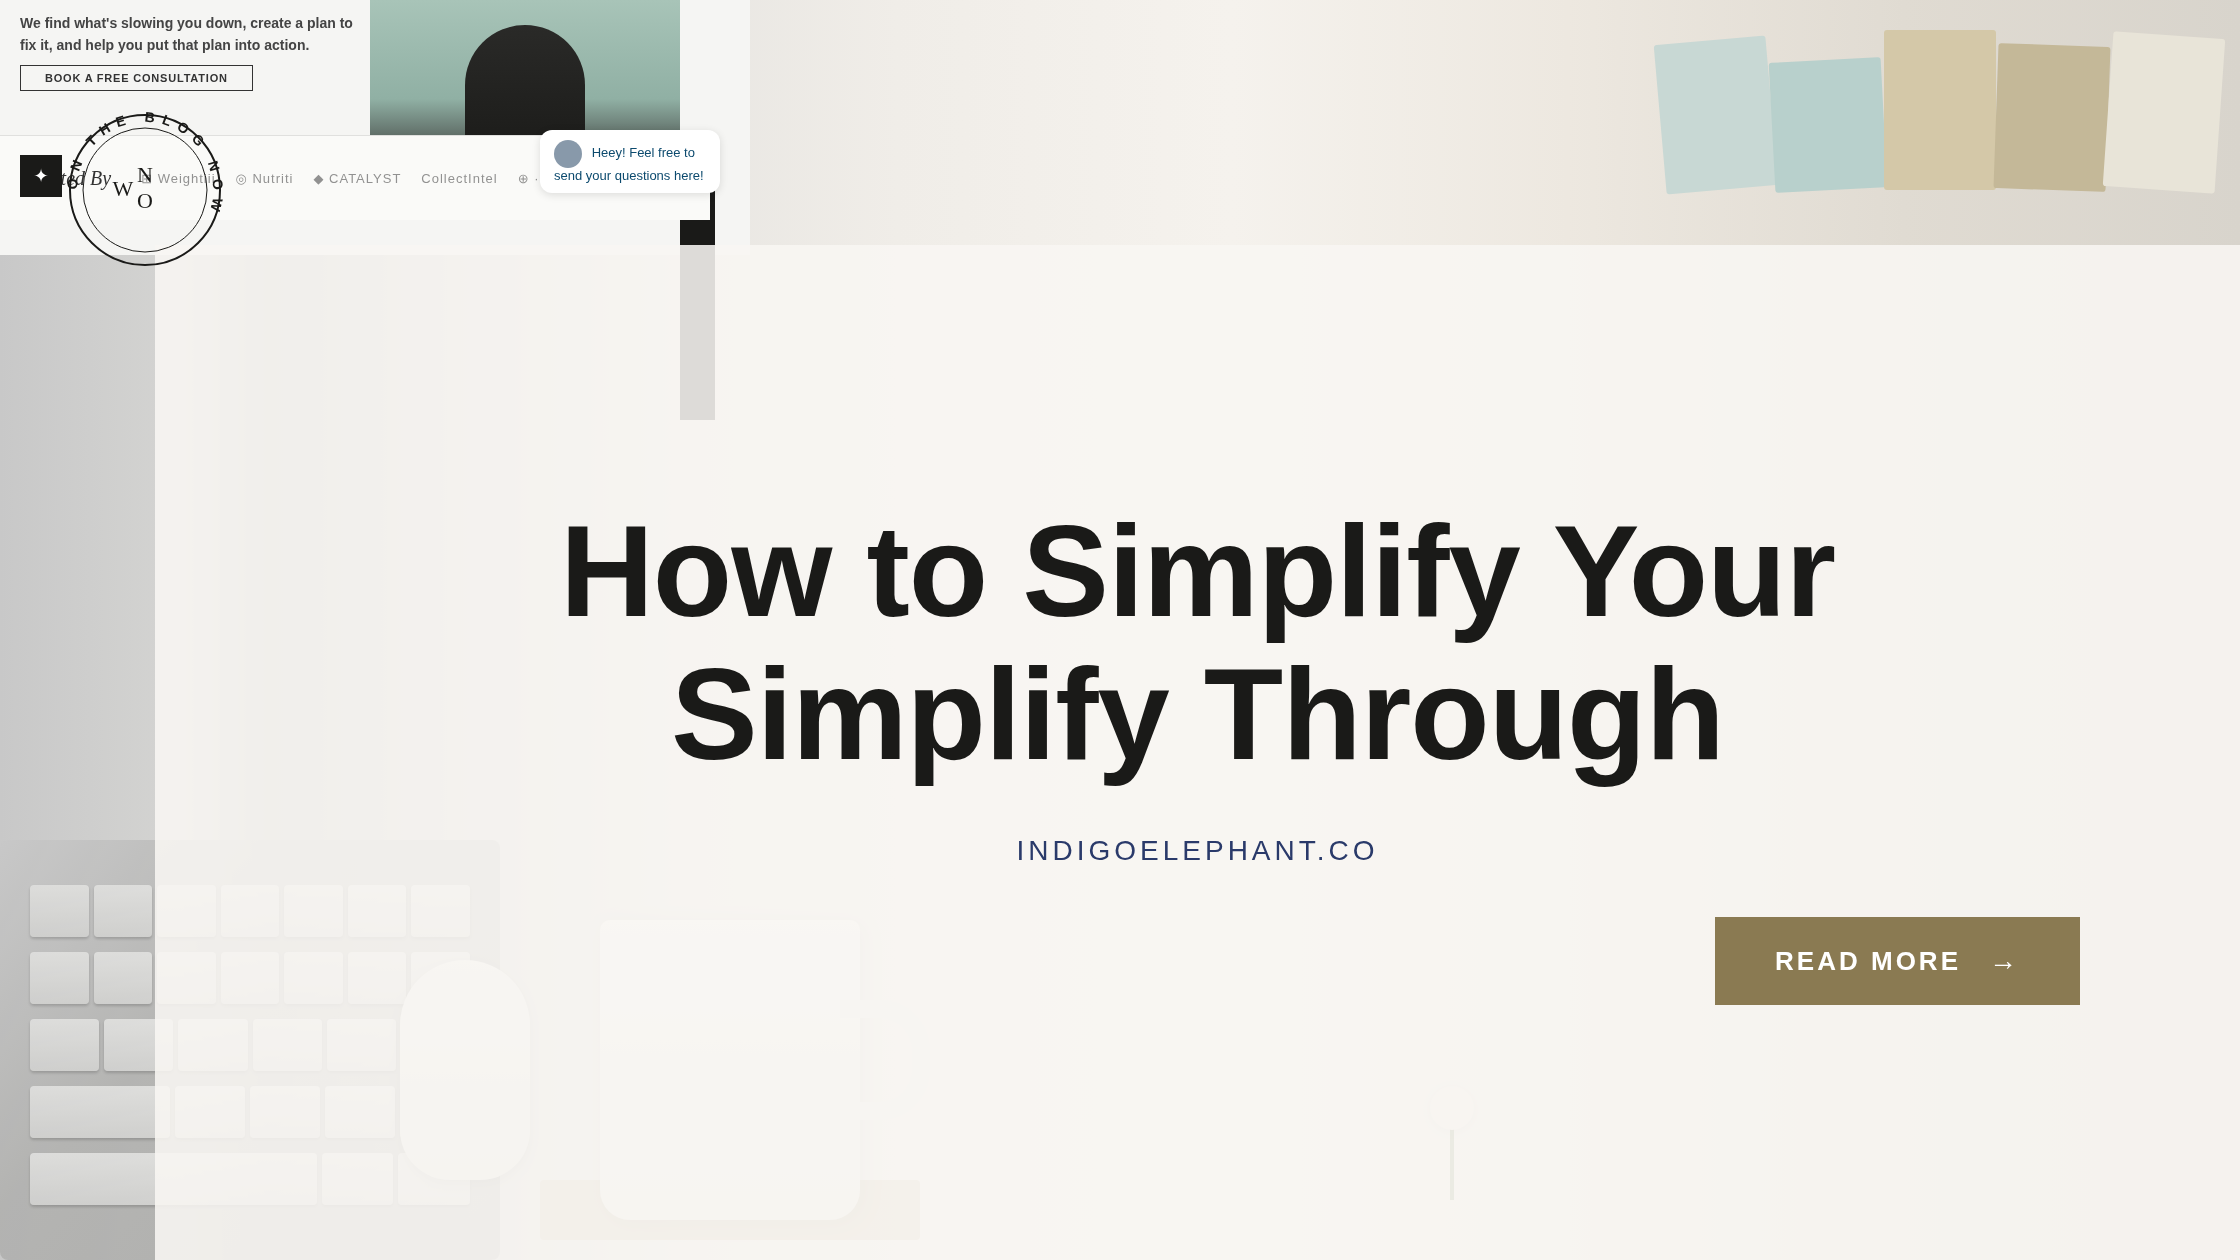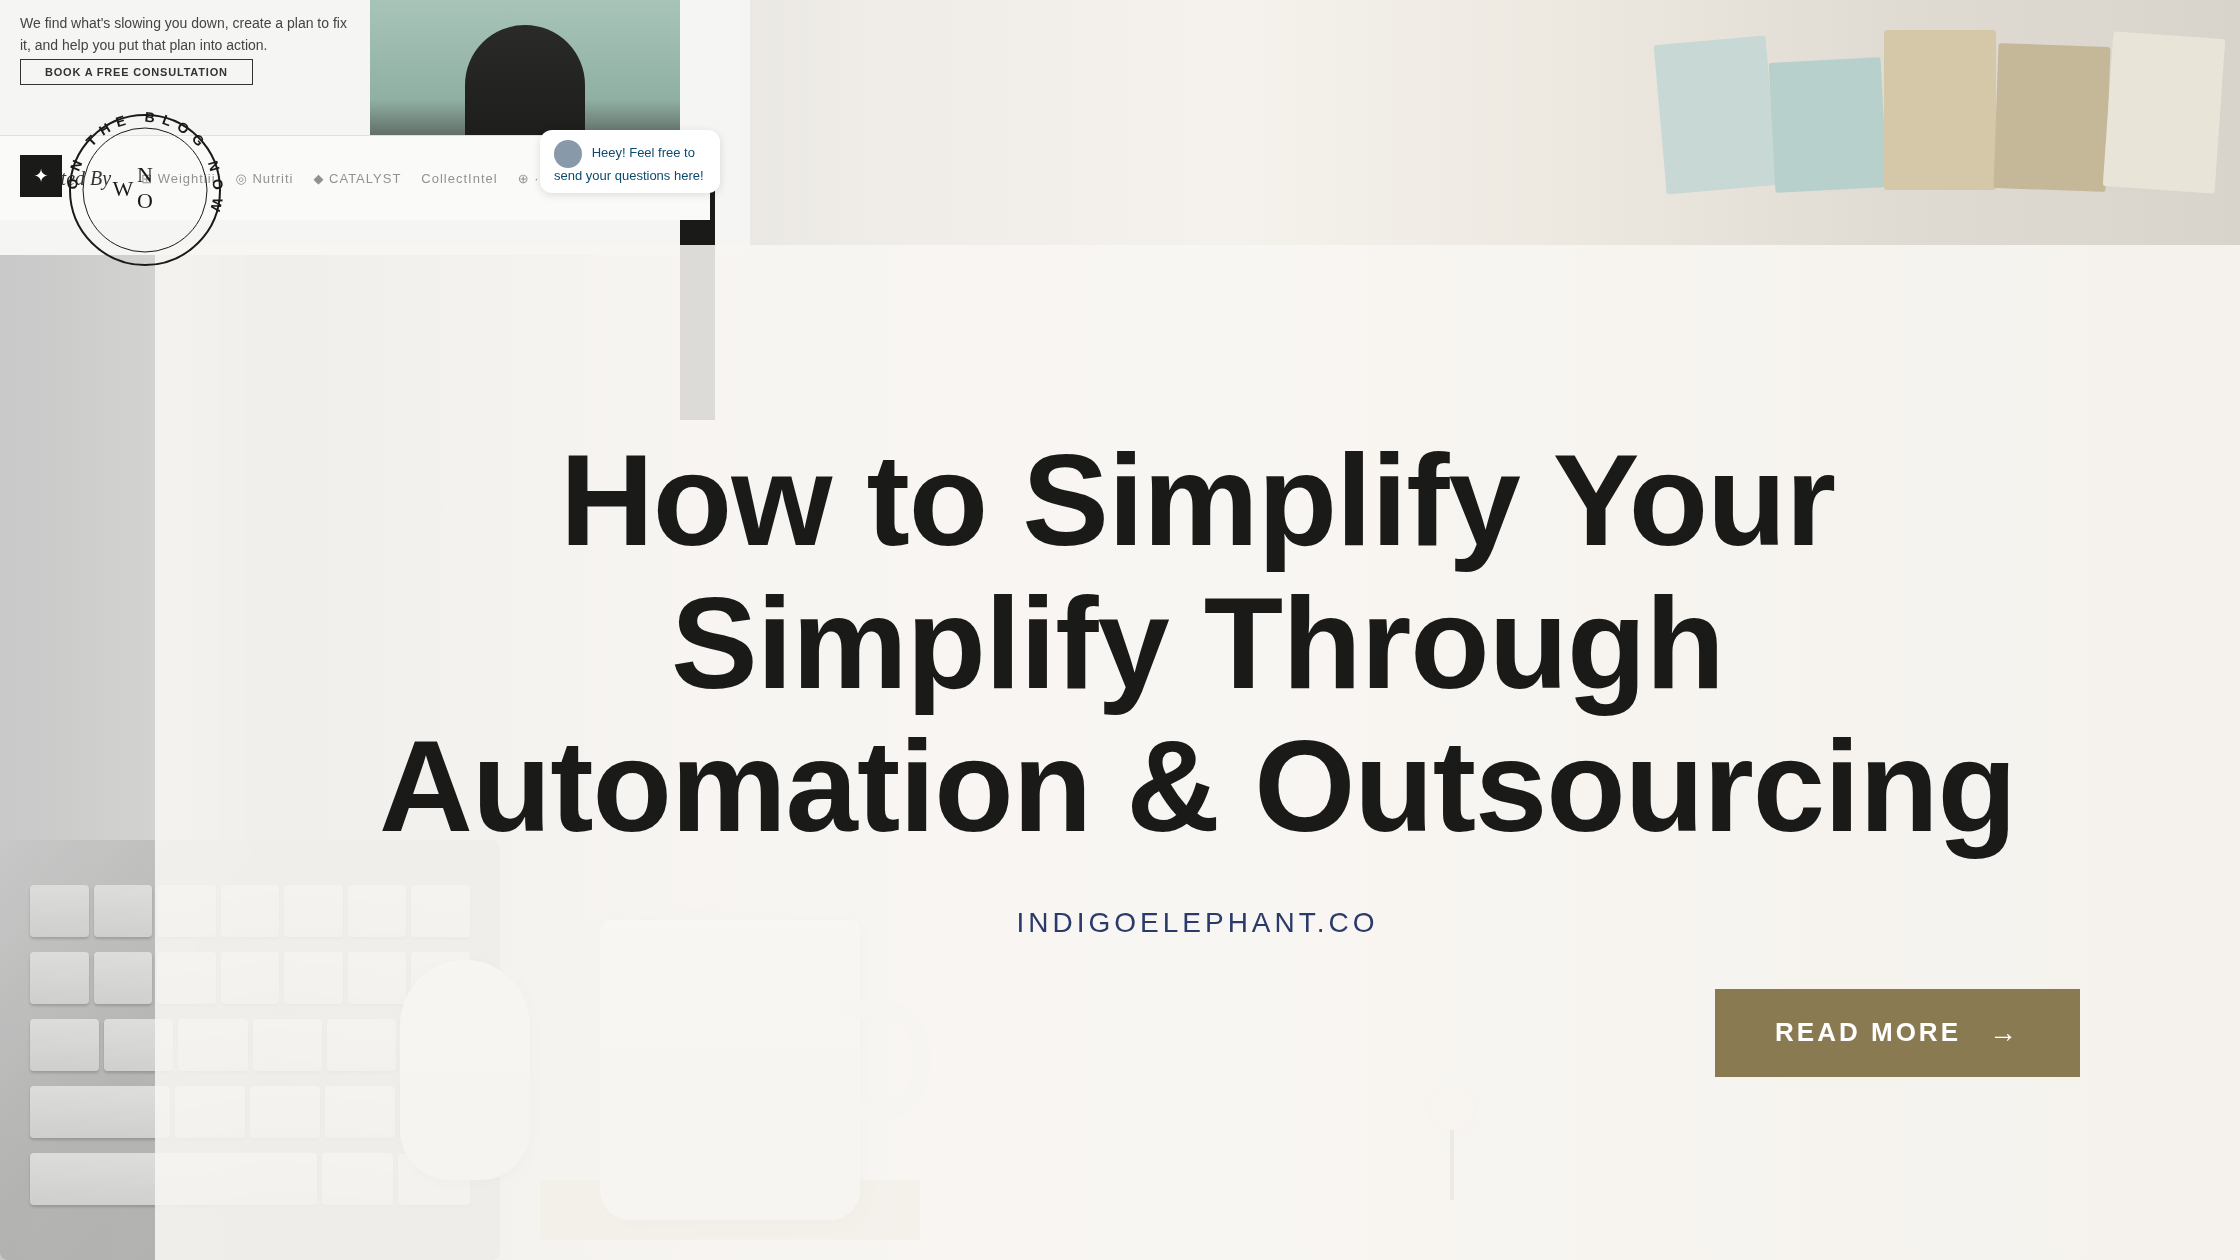--- a/index.html
+++ b/index.html
@@ -170,21 +170,22 @@
       width: 380px;
       height: 135px;
       padding: 12px 20px;
     }
 
     .mockup-body-text {
       font-family: Arial, sans-serif;
       font-size: 14px;
       color: #444;
       line-height: 1.6;
-      margin-bottom: 2px;
+      margin-bottom: 8px;
+      font-weight: bold;
     }
 
     .book-consultation-btn {
       display: inline-block;
       border: 1.5px solid #333;
       padding: 6px 24px;
       font-family: Arial, sans-serif;
       font-size: 11px;
       letter-spacing: 0.8px;
       color: #333;
@@ -538,20 +539,19 @@
     <text x="90" y="82" text-anchor="middle" font-family="Georgia, serif" font-size="22" fill="#1a1a18">N</text>
     <text x="90" y="108" text-anchor="middle" font-family="Georgia, serif" font-size="22" fill="#1a1a18">O</text>
     <text x="68" y="96" text-anchor="middle" font-family="Georgia, serif" font-size="22" fill="#1a1a18">W</text>
   </svg>
 </div>
 
 <div class="main-content">
   <h1 class="main-title">
     <span>How to Simplify Your</span><br>
     <span>Simplify Through</span><br>
-    <span>Automation &amp; Outsourcing</span>
   </h1>
   <p class="site-url">INDIGOELEPHANT.CO</p>
   <button class="read-more-btn">
     <span>READ MORE</span>
     <span class="arrow-icon">→</span>
   </button>
 </div>
 
 </body></html>

